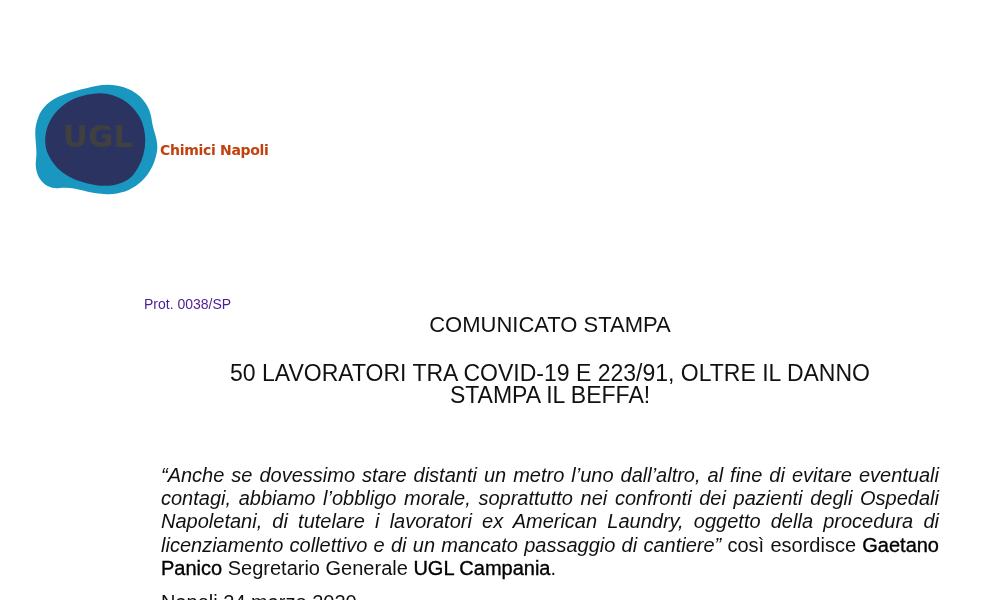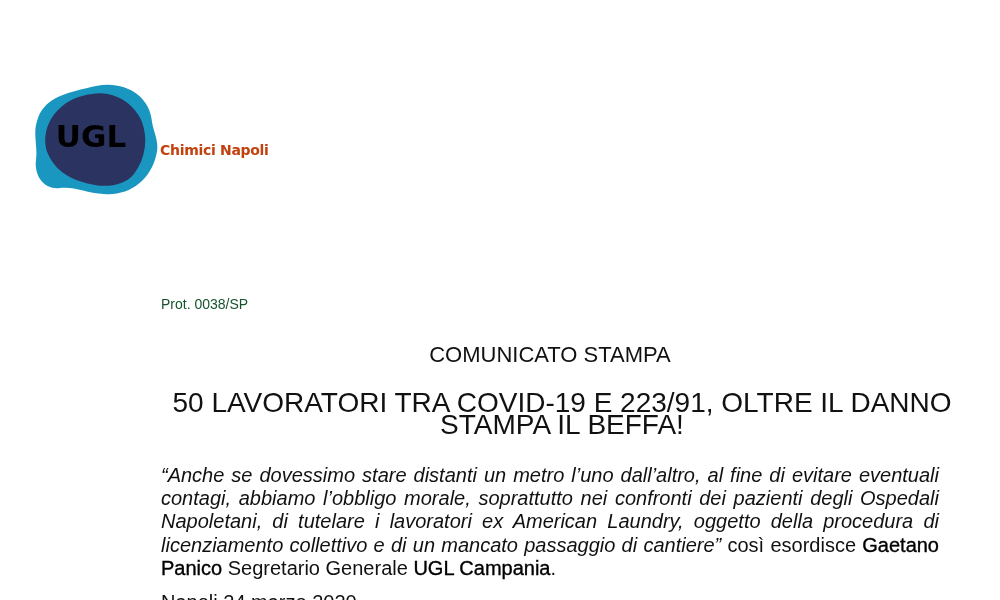--- a/index.html
+++ b/index.html
@@ -29,28 +29,28 @@
       top: 82px;
       width: 240px;
       height: 116px;
     }
     .logo-left svg {
       position: absolute;
       left: 0; top: 0;
     }
     .logo-left .ugl-text {
       position: absolute;
-      left: 11px;
+      left: 18px;
       top: 36px;
       width: 92px;
       text-align: center;
       font-family: "DejaVu Sans", sans-serif;
       font-weight: bold;
       font-size: 31px;
-      color: #000000;
+      color: #404040;
       letter-spacing: 0px;
     }
     .logo-left .brand-sub {
       position: absolute;
       left: 126px;
       top: 60px;
       font-family: "DejaVu Sans", sans-serif;
       font-size: 14px;
       font-weight: bold;
       color: #c2410c;
@@ -90,47 +90,46 @@
       font-weight: bold;
       font-size: 11px;
       color: #24307a;
       letter-spacing: 6px;
       padding-left: 6px;
       box-sizing: border-box;
     }
 
     .prot {
       position: absolute;
-      left: 161px;
+      left: 144px;
       top: 296px;
       font-size: 14px;
-      color: #14532d;
+      color: #4c1d95;
       white-space: nowrap;
     }
     .heading {
       position: absolute;
       left: 150px;
       width: 800px;
       text-align: center;
       white-space: nowrap;
       color: #111111;
-      margin-top: 30px;
     }
     .heading.h1 {
       top: 312px;
       left: 350px;
       width: 400px;
       font-size: 22px;
       line-height: 26px;
     }
     .heading.h2 {
       top: 362px;
-      left: 172px;
+      left: 160px;
       width: 780px;
-      font-size: 28px;
+      font-size: 23px;
       line-height: 22px;
     }
     .body-text {
       position: absolute;
       left: 161px;
       top: 440px;
       width: 778px;
       font-size: 20px;
       line-height: 23.2px;
       text-align: justify;

